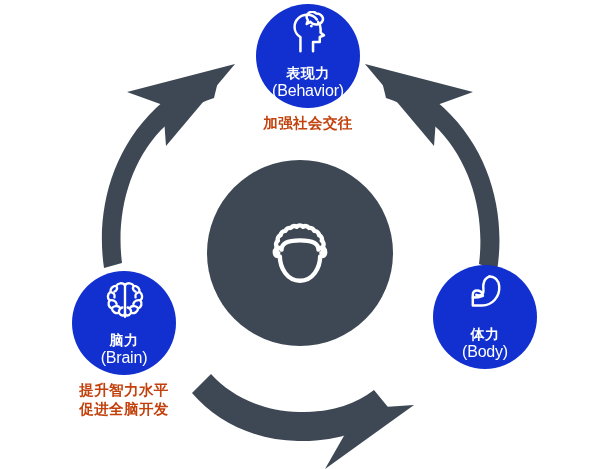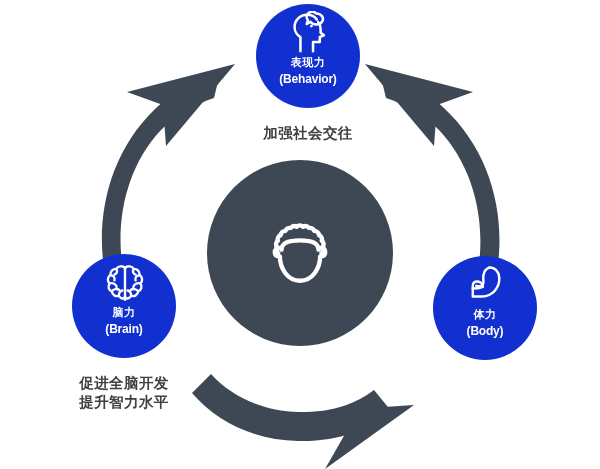--- a/index.html
+++ b/index.html
@@ -67,47 +67,46 @@
     padding-top: 7px;
     color: #ffffff;
     position: relative;
   }
   .node-icon {
     width: 42px;
     height: 42px;
     display: block;
   }
   .node-label-cn {
-    font-size: 11px;
+    font-size: 14px;
     font-weight: bold;
     line-height: 17px;
-    margin-top: 1px;
+    margin-top: 12px;
     letter-spacing: 0.5px;
   }
   .node-label-en {
-    font-size: 12px;
+    font-size: 16px;
     line-height: 17px;
     letter-spacing: -0.2px;
-    font-weight: bold;
   }
   .node-caption {
-    margin-top: 16px;
-    color: #404040;
+    margin-top: 6px;
+    color: #c2410c;
     font-size: 14.5px;
     font-weight: bold;
     line-height: 19px;
     text-align: left;
     letter-spacing: 0.4px;
     white-space: nowrap;
   }
 
   
   #node-behavior { left: 238px; top: 4px; }
-  #node-brain    { left: 54px;  top: 254px; }
-  #node-body     { left: 415px; top: 256px; }
+  #node-brain    { left: 54px;  top: 271px; }
+  #node-body     { left: 415px; top: 265px; }
 </style>
 </head>
 <body>
 
 <div id="stage">
 
   <svg id="arrows" viewBox="0 0 600 469">
 
     <g>
       <path fill="#3d4854" d="
@@ -243,22 +242,22 @@
           <path d="M83 32 C76 33 72 38 74 44"></path>
           <path d="M85 51 C78 49 70 52 69 59"></path>
           <path d="M80 69 C76 63 68 62 63 66"></path>
           <path d="M64 79 C64 72 60 68 56 67"></path>
         </svg>
       </span>
       <span class="node-label-cn">脑力</span>
       <span class="node-label-en">(Brain)</span>
     </div>
     <div class="node-caption">
+      <div>提升智力水平</div>
       <div>促进全脑开发</div>
-      <div>提升智力水平</div>
     </div>
   </div>
 
   <div class="node" id="node-body">
     <div class="node-circle">
       <span class="node-icon">
         <svg viewBox="0 0 100 100" width="44" height="44" fill="none" stroke="#ffffff" stroke-width="5.6" stroke-linecap="round" stroke-linejoin="round">
 
           <path d="M58 10 C70 10 79 19 80 32 C81 44 77 55 70 63
                    C63 71 52 76 41 76

